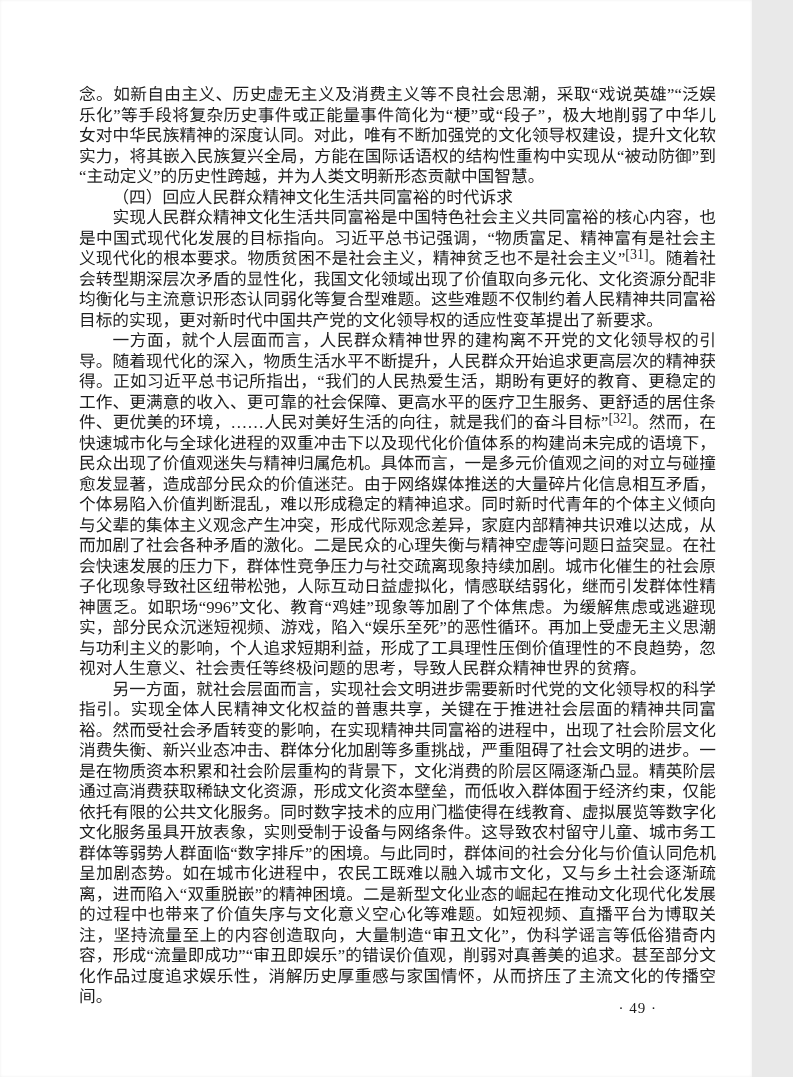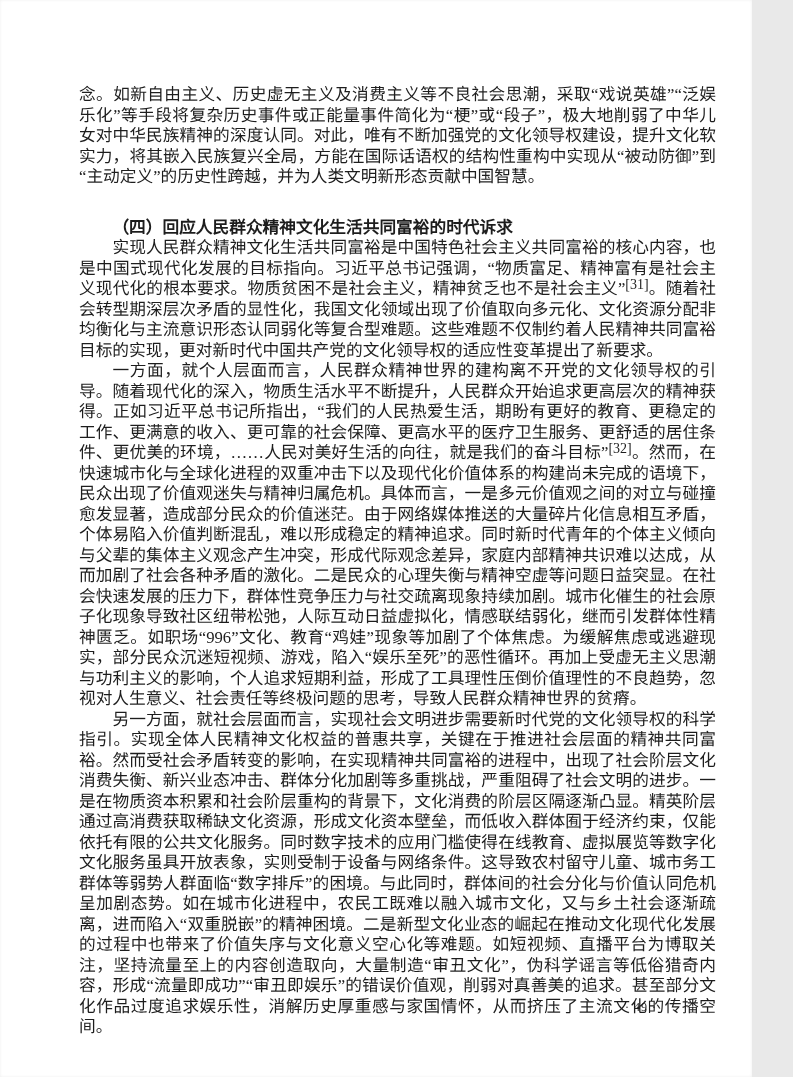--- a/index.html
+++ b/index.html
@@ -36,34 +36,33 @@
     margin: 0;
     padding: 0;
     font-size: inherit;
     font-weight: normal;
     text-indent: 2em;
   }
   .text-block p.continued {
     text-indent: 0;
   }
   .text-block h3.heading {
-    font-weight: bold;
-    margin-top: 30px;
+    font-weight: normal;
   }
   sup.cite {
     font-size: 14px;
     line-height: 0;
     vertical-align: 5px;
     letter-spacing: 0;
   }
   .page-number {
     position: absolute;
     top: 1000px;
     right: 95px;
-    font-size: 12px;
+    font-size: 15px;
     letter-spacing: 1px;
     color: #1d1d1d;
     white-space: nowrap;
   }
 </style>
 </head>
 <body>
 
 <div class="page">
   <div class="text-block">

